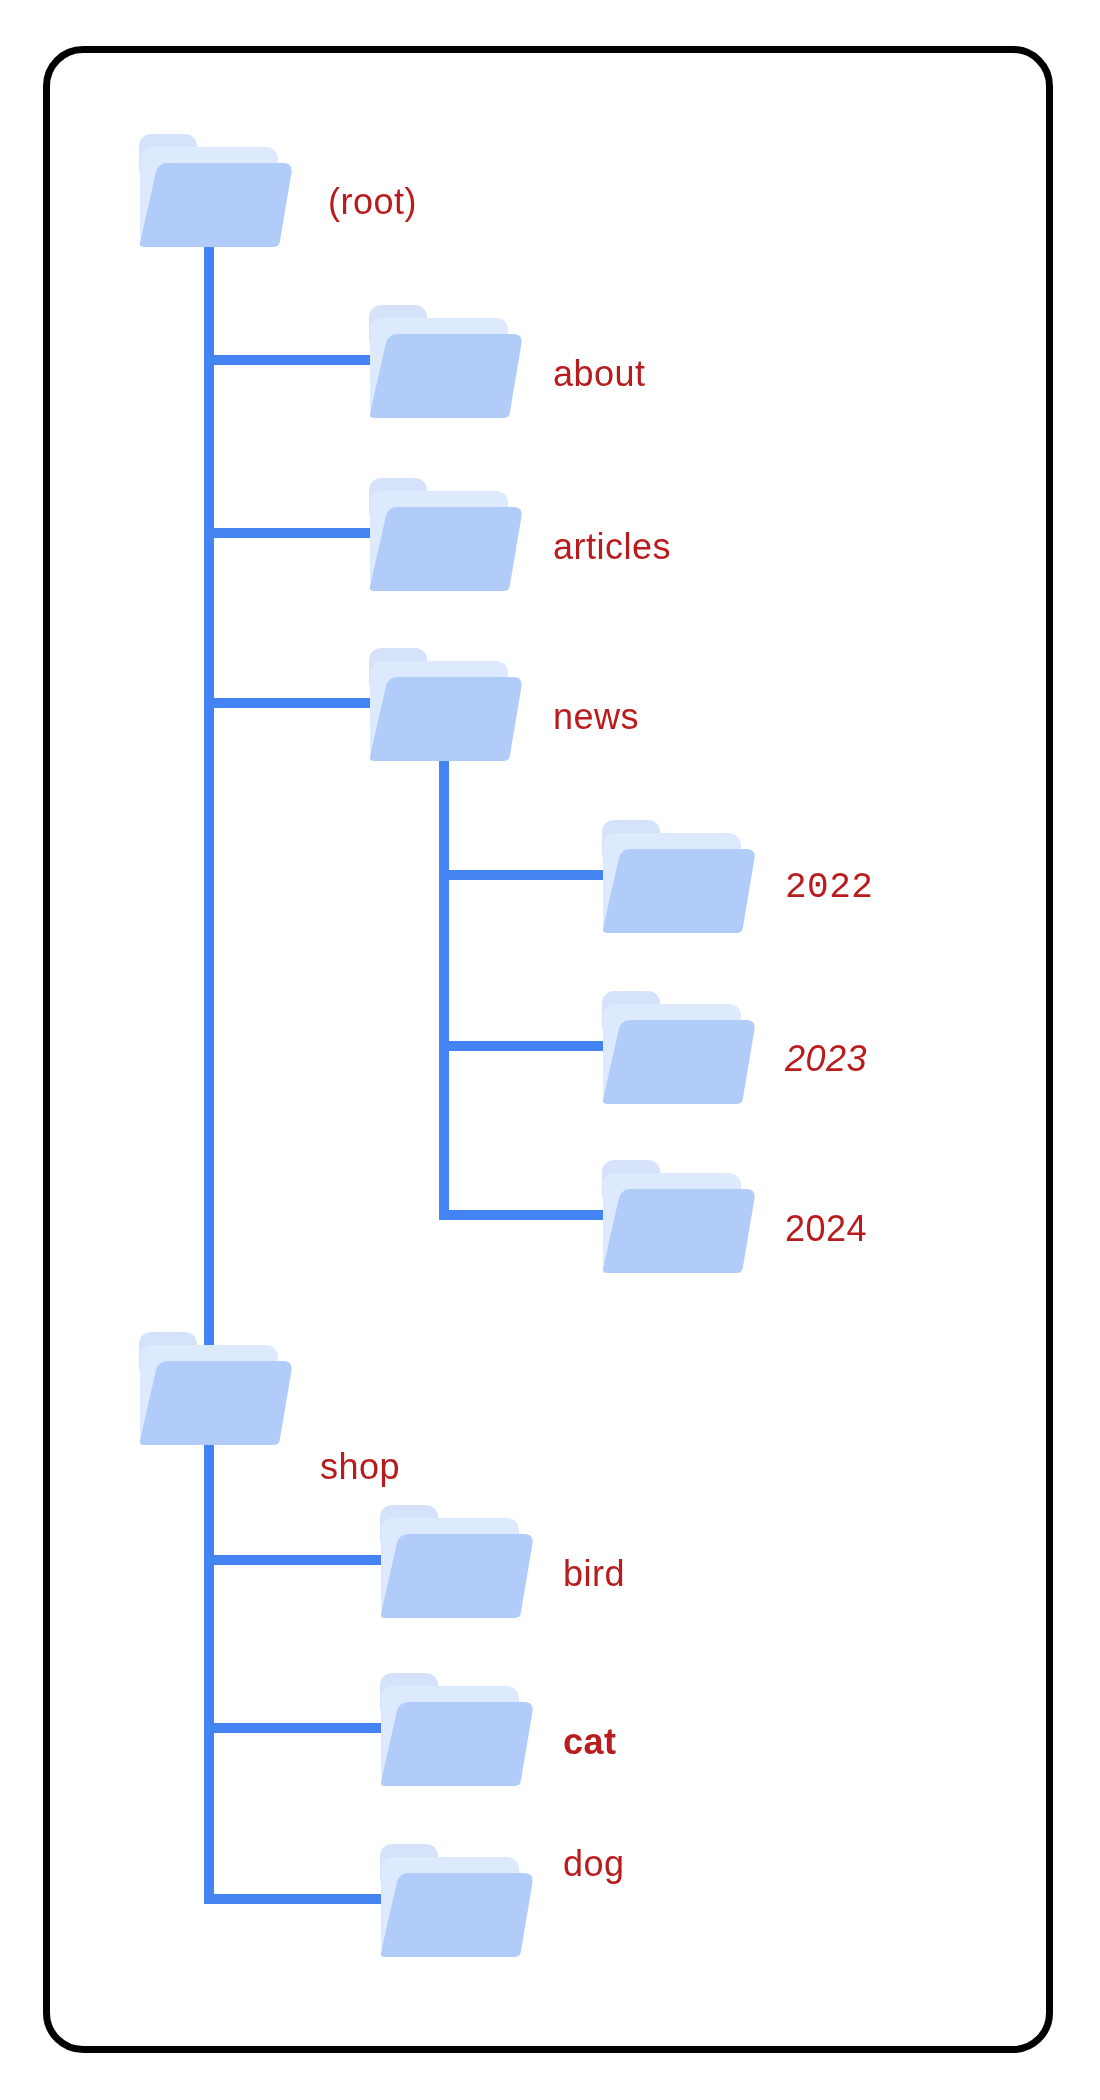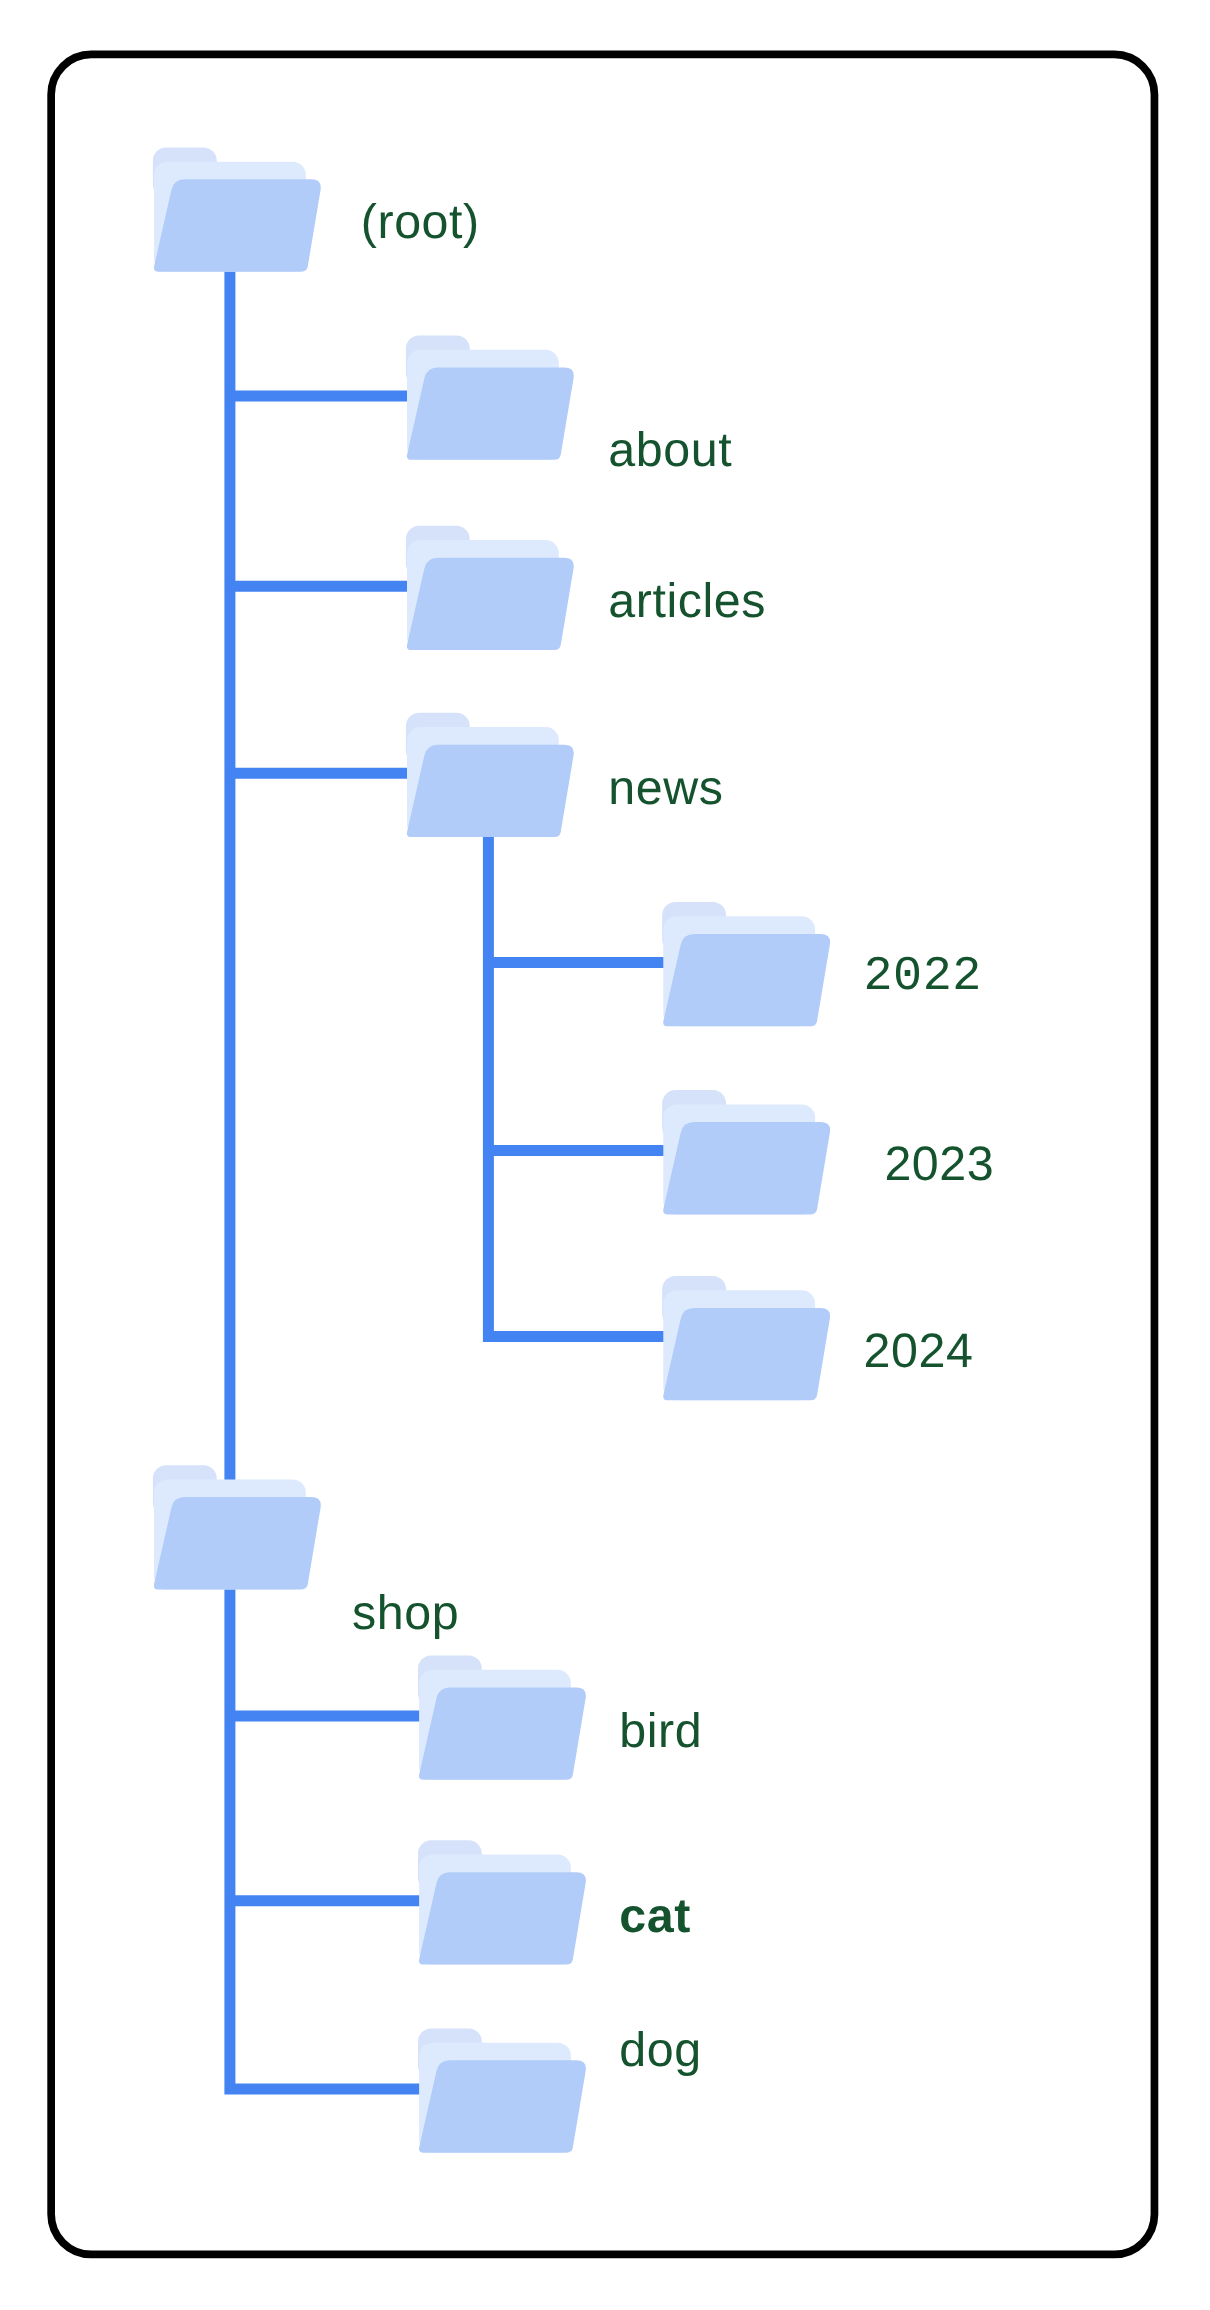--- a/index.html
+++ b/index.html
@@ -38,23 +38,23 @@
     stroke: #4383f2;
     stroke-width: 10;
     stroke-linejoin: miter;
     stroke-linecap: butt;
   }
   .f-tab   { fill: #d5e2fa; }
   .f-flap  { fill: #dde9fd; }
   .f-front { fill: #b1ccf9; }
   .label {
     position: absolute;
-    font-size: 44px;
+    font-size: 36px;
     line-height: 48px;
-    color: #14532d;
+    color: #b91c1c;
     letter-spacing: 0.5px;
     white-space: nowrap;
   }
 </style>
 </head>
 <body>
 
 <div class="canvas">
 
   <div class="card"></div>
@@ -87,24 +87,24 @@
     <use href="#folder" x="602" y="820"></use>
     <use href="#folder" x="602" y="991"></use>
     <use href="#folder" x="602" y="1160"></use>
     <use href="#folder" x="139" y="1332"></use>
     <use href="#folder" x="380" y="1505"></use>
     <use href="#folder" x="380" y="1673"></use>
     <use href="#folder" x="380" y="1844"></use>
   </svg>
 
   <div class="label" style="left:328px; top:178px;">(root)</div>
-  <div class="label" style="left:553px; top:350px;margin-top:36px;">about</div>
+  <div class="label" style="left:553px; top:350px;">about</div>
   <div class="label" style="left:553px; top:523px;">articles</div>
   <div class="label" style="left:553px; top:693px;text-align:right;">news</div>
   <div class="label" style="left:785px; top:864px;font-family:Liberation Mono, monospace;">2022</div>
-  <div class="label" style="left:804px; top:1035px;">2023</div>
+  <div class="label" style="left:785px; top:1035px;font-style:italic;">2023</div>
   <div class="label" style="left:785px; top:1205px;">2024</div>
   <div class="label" style="left:320px; top:1443px;">shop</div>
   <div class="label" style="left:563px; top:1550px;text-align:right;">bird</div>
   <div class="label" style="left:563px; top:1718px;font-weight:bold;">cat</div>
   <div class="label" style="left:563px; top:1840px;">dog</div>
 
 </div>
 
 </body></html>

